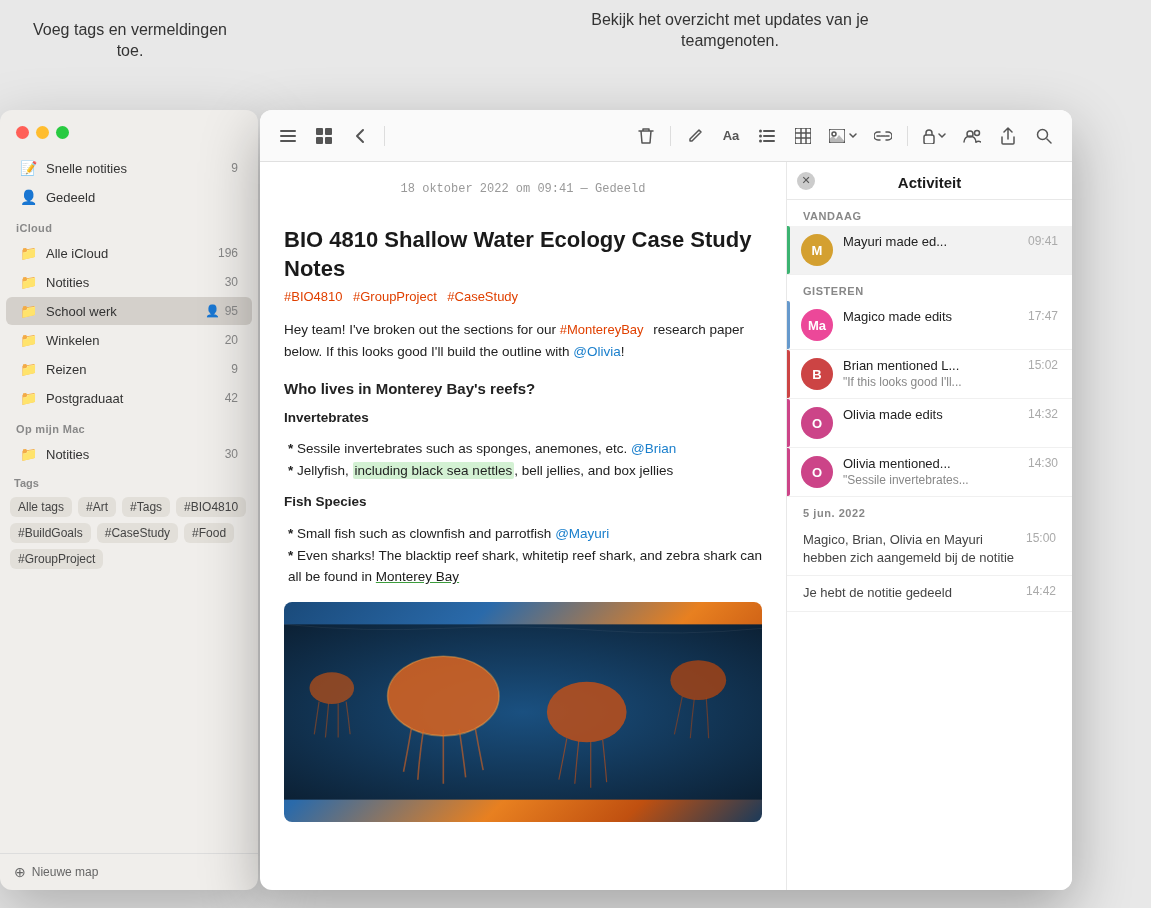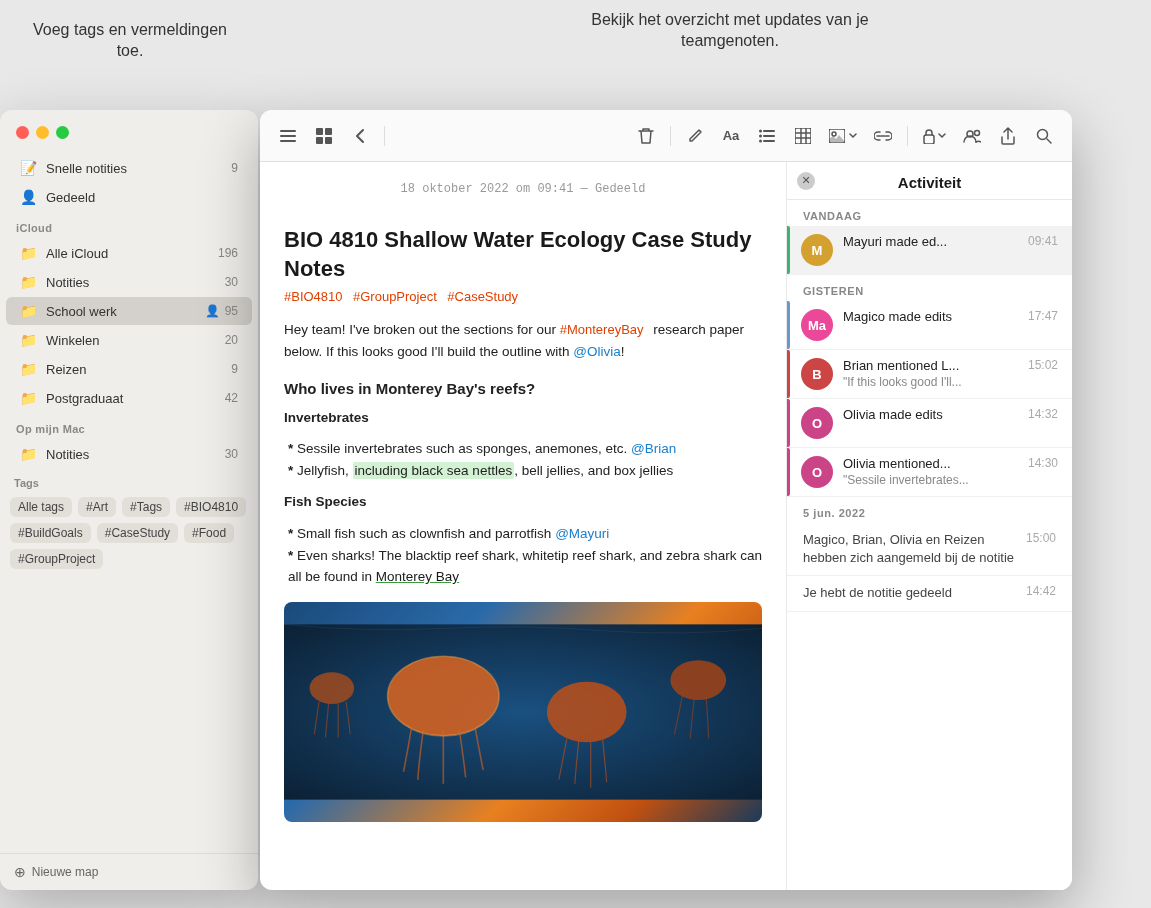--- a/index.html
+++ b/index.html
@@ -731,21 +731,21 @@
             <div class="activity-main">Olivia mentioned...</div>
             <div class="activity-sub">"Sessile invertebrates...</div>
           </div>
           <div class="activity-time">14:30</div>
         </div>
 
         <div class="activity-day-header">5 jun. 2022</div>
 
         <div class="activity-text-item">
           <span class="act-time">15:00</span>
-          <div class="act-desc">Magico, Brian, Olivia en Reizen hebben zich aangemeld bij de notitie</div>
+          <div class="act-desc">Magico, Brian, Olivia en Mayuri hebben zich aangemeld bij de notitie</div>
         </div>
 
         <div class="activity-text-item">
           <span class="act-time">14:42</span>
           <div class="act-desc">Je hebt de notitie gedeeld</div>
         </div>
       </div>
     </div>
   </div>
 </div>

